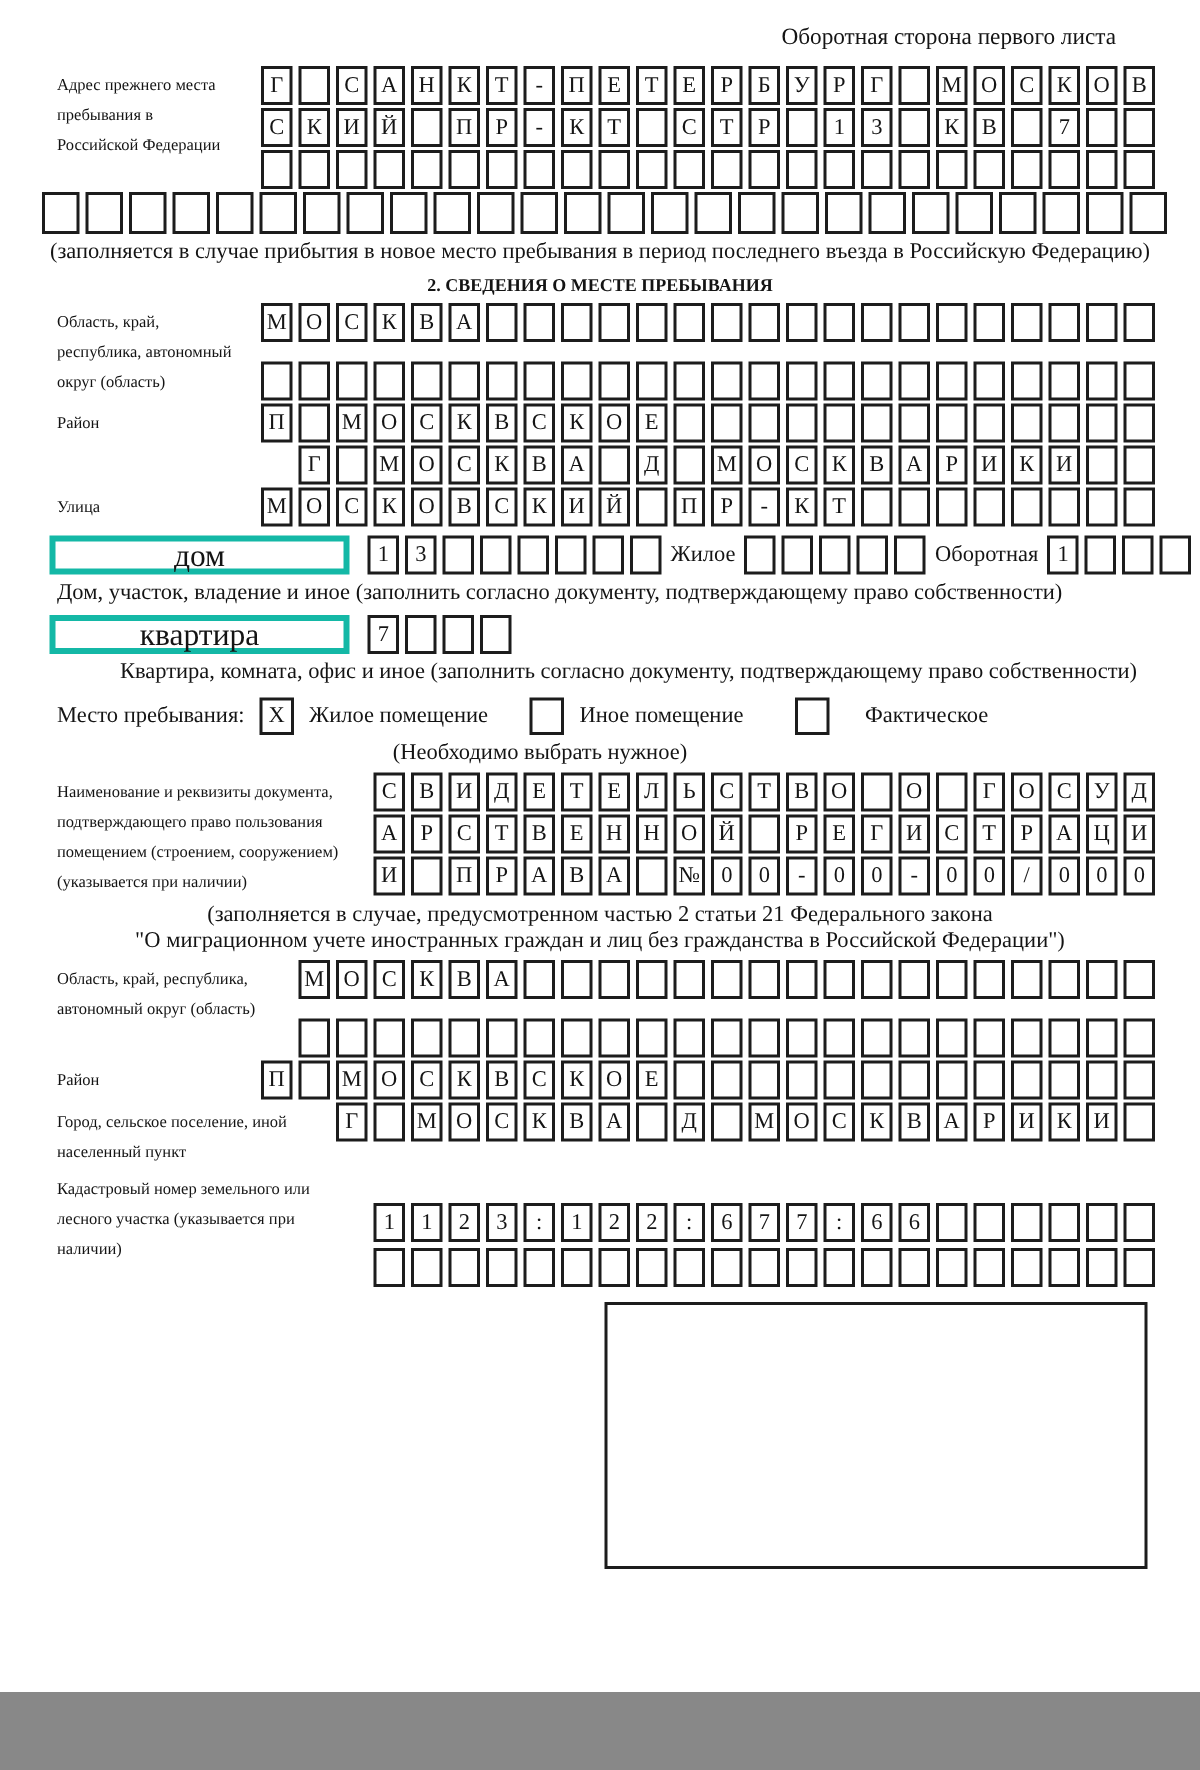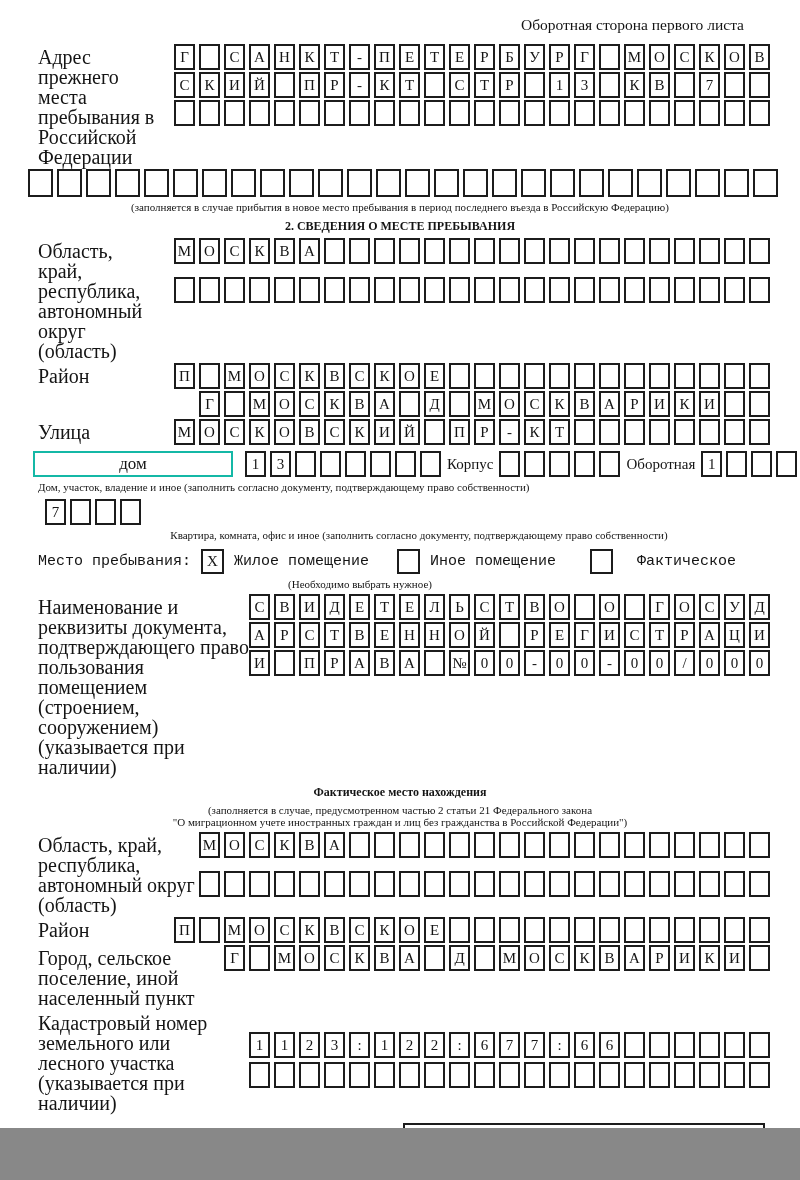--- a/index.html
+++ b/index.html
@@ -6,45 +6,45 @@
   html,body { background:#888; }
   .page {
     position:relative; width:800px; height:1128px; margin:0 auto;
     background:#ffffff; color:#141414;
     font-family:"Liberation Serif","DejaVu Serif",serif;
     font-size:15px; overflow:hidden;
   }
   .hdr-note { text-align:right; padding:16px 56px 0 0; font-size:15.5px; }
 
   .frow { display:flex; margin:0 30px 0 38px; }
-  .frow .lbl { font-size:20px; line-height:20px; padding-top:3px; }
+  .frow .lbl { font-size:11px; line-height:20px; padding-top:3px; }
   .boxcol { margin-left:auto; display:flex; flex-direction:column; gap:2px; }
   .cells { display:flex; gap:4px; justify-content:flex-end; }
   .cell {
     flex:none; width:21px; height:26px; border:2px solid #1c1c1c;
     display:flex; align-items:center; justify-content:center;
     font-size:15px; line-height:1; background:#fff;
   }
   .big .cell { width:25px; height:28px; }
-  .note { text-align:center; font-size:11px; margin-top:4px; }
+  .note { text-align:center; font-size:15px; margin-top:4px; }
   .sec-title { text-align:center; font-weight:bold; font-size:12px; margin-top:6px; }
 
   .wbox {
-    flex:none; border:2px solid #14b8a6; height:26px;
-    display:flex; align-items:center; justify-content:center; font-size:17px;
+    flex:none; border:4px solid #14b8a6; height:26px;
+    display:flex; align-items:center; justify-content:center; font-size:21px;
   }
   .inline-row { display:flex; align-items:center; margin:6px 26px 0 33px; }
   .inline-row .txt { padding:0 6px; white-space:nowrap; }
 
   .cb {
     flex:none; width:23px; height:25px; border:2px solid #1c1c1c; margin:0 10px;
     display:flex; align-items:center; justify-content:center; font-size:15px; background:#fff;
   }
   .mesto-row { display:flex; align-items:center; margin:8px 30px 0 38px; }
-  .mesto-row .opt-label { white-space:nowrap;font-family:Liberation Mono, monospace; }
+  .mesto-row .opt-label { white-space:nowrap; }
 
   .stamp-box { margin:10px 35px 0 403px; width:362px; height:178px; border:2px solid #1c1c1c; background:#fff; }
 
   .mt2{margin-top:2px}.mt4{margin-top:4px}.mt8{margin-top:8px}.mt10{margin-top:10px}
   .w115{width:118px}.w150{width:155px}.w165{width:168px}.w190{width:196px}.w235{width:240px}.w185{width:190px}
 </style>
 </head>
 <body>
 
 <div class="page">
@@ -320,39 +320,40 @@
     <div class="cells">
         <span class="cell">1</span>
         <span class="cell">3</span>
         <span class="cell"></span>
         <span class="cell"></span>
         <span class="cell"></span>
         <span class="cell"></span>
         <span class="cell"></span>
         <span class="cell"></span>
       </div>
-    <span class="txt">Корпус</span>
+    <span class="txt">Жилое</span>
     <div class="cells">
         <span class="cell"></span>
         <span class="cell"></span>
         <span class="cell"></span>
         <span class="cell"></span>
         <span class="cell"></span>
       </div>
     <span class="txt">Оборотная</span>
     <div class="cells">
         <span class="cell">1</span>
         <span class="cell"></span>
         <span class="cell"></span>
         <span class="cell"></span>
       </div>
   </div>
   <div class="note" style="text-align:left; margin-left:38px;">Дом, участок, владение и иное (заполнить согласно документу, подтверждающему право собственности)</div>
 
   <div class="inline-row">
+    <div class="wbox" style="width:200px;">квартира</div>
     <span class="txt"></span>
     <div class="cells">
         <span class="cell">7</span>
         <span class="cell"></span>
         <span class="cell"></span>
         <span class="cell"></span>
       </div>
   </div>
   <div class="note" style="text-align:center; margin-left:38px;">Квартира, комната, офис и иное (заполнить согласно документу, подтверждающему право собственности)</div>
 
@@ -435,21 +436,20 @@
           <span class="cell">0</span>
           <span class="cell">0</span>
           <span class="cell">/</span>
           <span class="cell">0</span>
           <span class="cell">0</span>
           <span class="cell">0</span>
         </div>
     </div>
   </div>
 
-  <div class="sec-title mt8">Фактическое место нахождения</div>
   <div class="note mt4">(заполняется в случае, предусмотренном частью 2 статьи 21 Федерального закона</div>
   <div class="note" style="margin-top:0;">"О миграционном учете иностранных граждан и лиц без гражданства в Российской Федерации")</div>
 
   <div class="frow mt4">
     <div class="lbl w165">Область, край, республика, автономный округ (область)</div>
     <div class="boxcol" style="gap:13px;">
       <div class="cells">
           <span class="cell">М</span>
           <span class="cell">О</span>
           <span class="cell">С</span>

